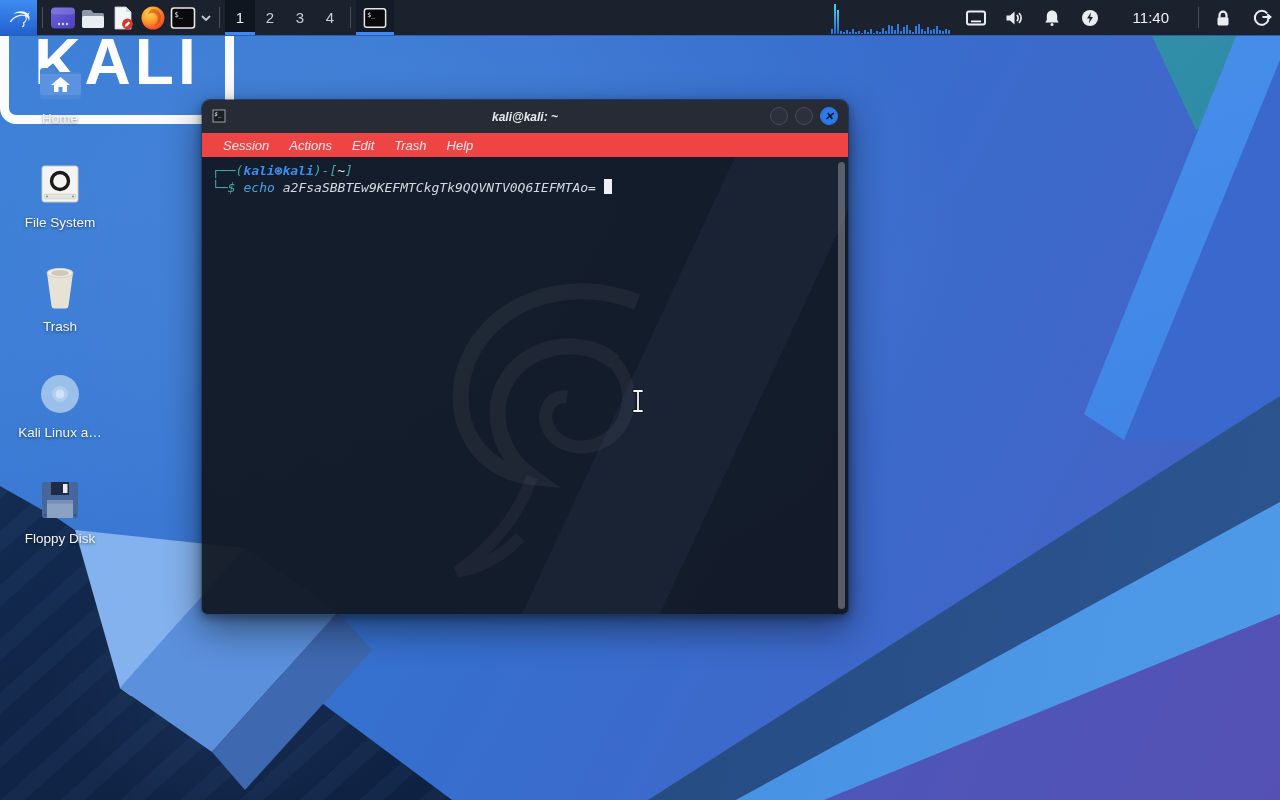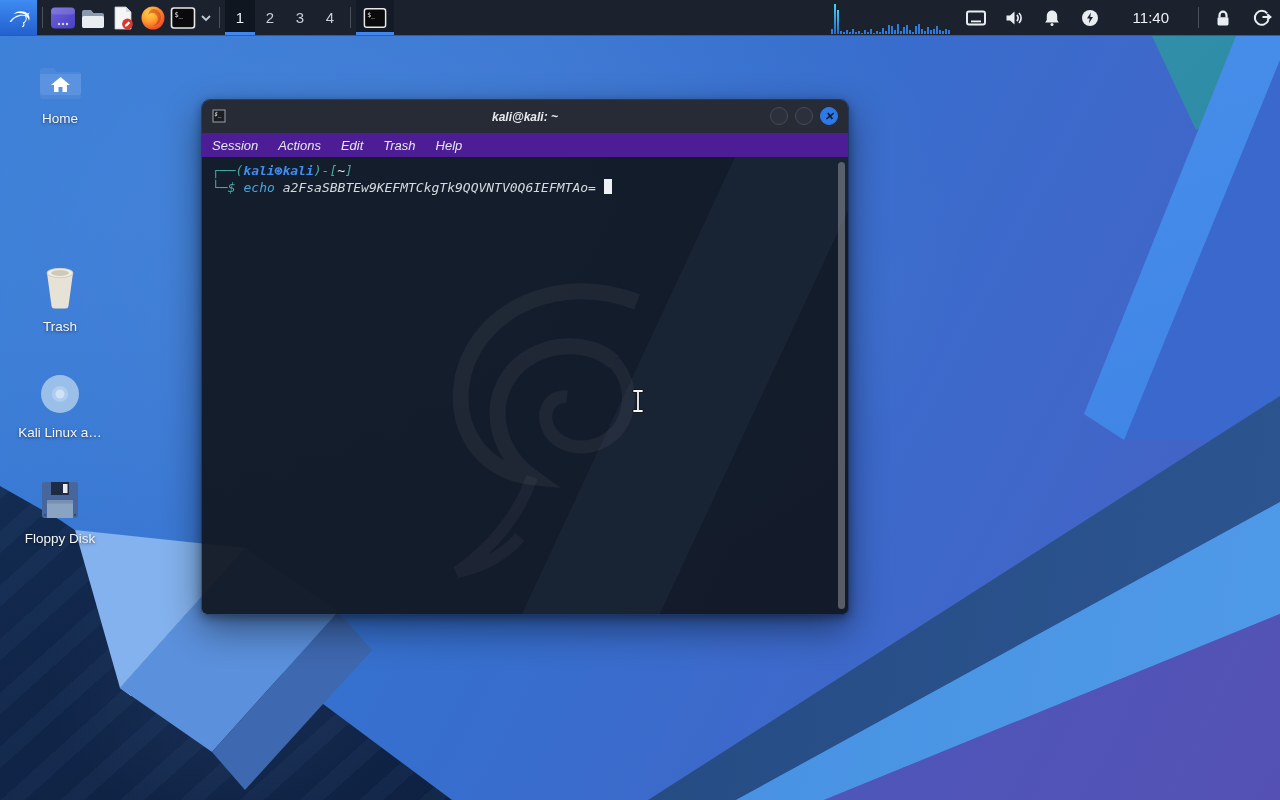--- a/index.html
+++ b/index.html
@@ -59,21 +59,21 @@
     border-radius:9px 9px 6px 6px; overflow:hidden; border:1px solid rgba(0,0,0,0.5);
     box-shadow:0 14px 36px rgba(0,0,0,0.45), 0 3px 10px rgba(0,0,0,0.35);font-style:italic; }
   .titlebar { position:relative; height:33px; background:#262b35; }
   .tb-icon { position:absolute; left:10px; top:9px; }
   .tb-title { position:absolute; left:0; right:0; top:0; height:33px; display:flex;
     align-items:center; justify-content:center; color:#e8ebee; font-size:12px; font-weight:bold; }
   .tb-btns { position:absolute; right:10px; top:7px; display:flex; gap:7px; }
   .tb-btn { width:18px; height:18px; border-radius:50%; background:#2b303c; border:1px solid #454c59; }
   .tb-btn.close { background:#2e79e9; border-color:#2e79e9; color:#0d1524; font-size:11px;
     font-weight:bold; display:flex; align-items:center; justify-content:center; line-height:1; }
-  .menubar { height:24px; background:#4c1d95; display:flex; align-items:center; padding-left:0; }
+  .menubar { height:24px; background:#ef4444; display:flex; align-items:center; padding-left:11px; }
   .menu-item { padding:2px 10px; color:#e4e8ec; font-size:13px; cursor:pointer; }
   .term { position:relative; height:459px; background:rgba(16,21,30,0.93);
     font-family:"DejaVu Sans Mono", monospace; font-size:13px; line-height:17px;
     padding:5px 10px; color:#d6dade; }
   .term::after { content:''; position:absolute; inset:0; pointer-events:none;
     background:linear-gradient(115deg, rgba(0,0,0,0) 62%, rgba(130,165,220,0.05) 62%, rgba(130,165,220,0.05) 78%, rgba(0,0,0,0) 78%); }
   .dragon { position:absolute; left:200px; top:110px; pointer-events:none; }
   .t-frame { color:#47a8a2; }
   .t-user { color:#3e8df0; font-weight:bold; }
   .t-path { color:#e8ecf0; }
@@ -101,34 +101,49 @@
     <div class="wp-band"></div>
     <div class="wp-purple"></div>
     <div class="wp-dark-bl"></div>
     <div class="wp-facets"></div>
     <svg class="chev" width="480" height="340" viewBox="0 0 480 340">
       <polygon points="55,70 225,88 100,228" fill="#84b2ee"></polygon>
       <polygon points="100,228 225,88 236,96 111,236" fill="#a8cbf4"></polygon>
       <polygon points="100,228 225,88 318,152 192,292" fill="#5b90dc"></polygon>
       <polygon points="192,292 318,152 352,190 225,330" fill="#3e68b0"></polygon>
     </svg>
+    <div class="kali-box">
+      <span>KALI</span>
+    </div>
   </div>
 
   <div class="desk-icon" style="top:56px">
     <div class="glyph">
       <svg width="47" height="40" viewBox="0 0 47 40">
         <path d="M3 9 a3 3 0 0 1 3-3 h11 l3 4 h21 a3 3 0 0 1 3 3 v21 a3 3 0 0 1 -3 3 H6 a3 3 0 0 1 -3-3z" fill="#4d87d8"></path>
         <path d="M3 12 h41 v18 a3 3 0 0 1 -3 3 H6 a3 3 0 0 1 -3-3z" fill="#5b93e0"></path>
         <path d="M23.5 15 l-9.5 8 h3 v7 h13 v-7 h3z" fill="#ffffff"></path>
         <rect x="21.5" y="25" width="4" height="5" fill="#5b93e0"></rect>
       </svg>
     </div>
     <div class="lbl">Home</div>
   </div>
 
+  <div class="desk-icon" style="top:160px">
+    <div class="glyph">
+      <svg width="44" height="42" viewBox="0 0 44 42">
+        <rect x="4" y="2" width="36" height="36" rx="2.5" fill="#f4f4f2" stroke="#c9c9c5"></rect>
+        <circle cx="22" cy="17" r="8.5" fill="none" stroke="#1a1a1a" stroke-width="3.4"></circle>
+        <rect x="6" y="30" width="32" height="5" rx="1" fill="#e4e4e0" stroke="#cdcdc8" stroke-width="0.6"></rect>
+        <circle cx="9" cy="32.5" r="1" fill="#8a8a86"></circle>
+        <circle cx="35" cy="32.5" r="1" fill="#8a8a86"></circle>
+      </svg>
+    </div>
+    <div class="lbl">File System</div>
+  </div>
 
   <div class="desk-icon" style="top:264px">
     <div class="glyph">
       <svg width="42" height="45" viewBox="0 0 42 45">
         <path d="M8 8 L12.5 41 a3 3 0 0 0 3 2.5 h11 a3 3 0 0 0 3-2.5 L34 8" fill="#e7e2d6"></path>
         <ellipse cx="21" cy="8" rx="13" ry="4.6" fill="#f0ece2" stroke="#d5cfc0"></ellipse>
         <ellipse cx="21" cy="8" rx="9" ry="2.9" fill="#cfc9ba"></ellipse>
       </svg>
     </div>
     <div class="lbl">Trash</div>

